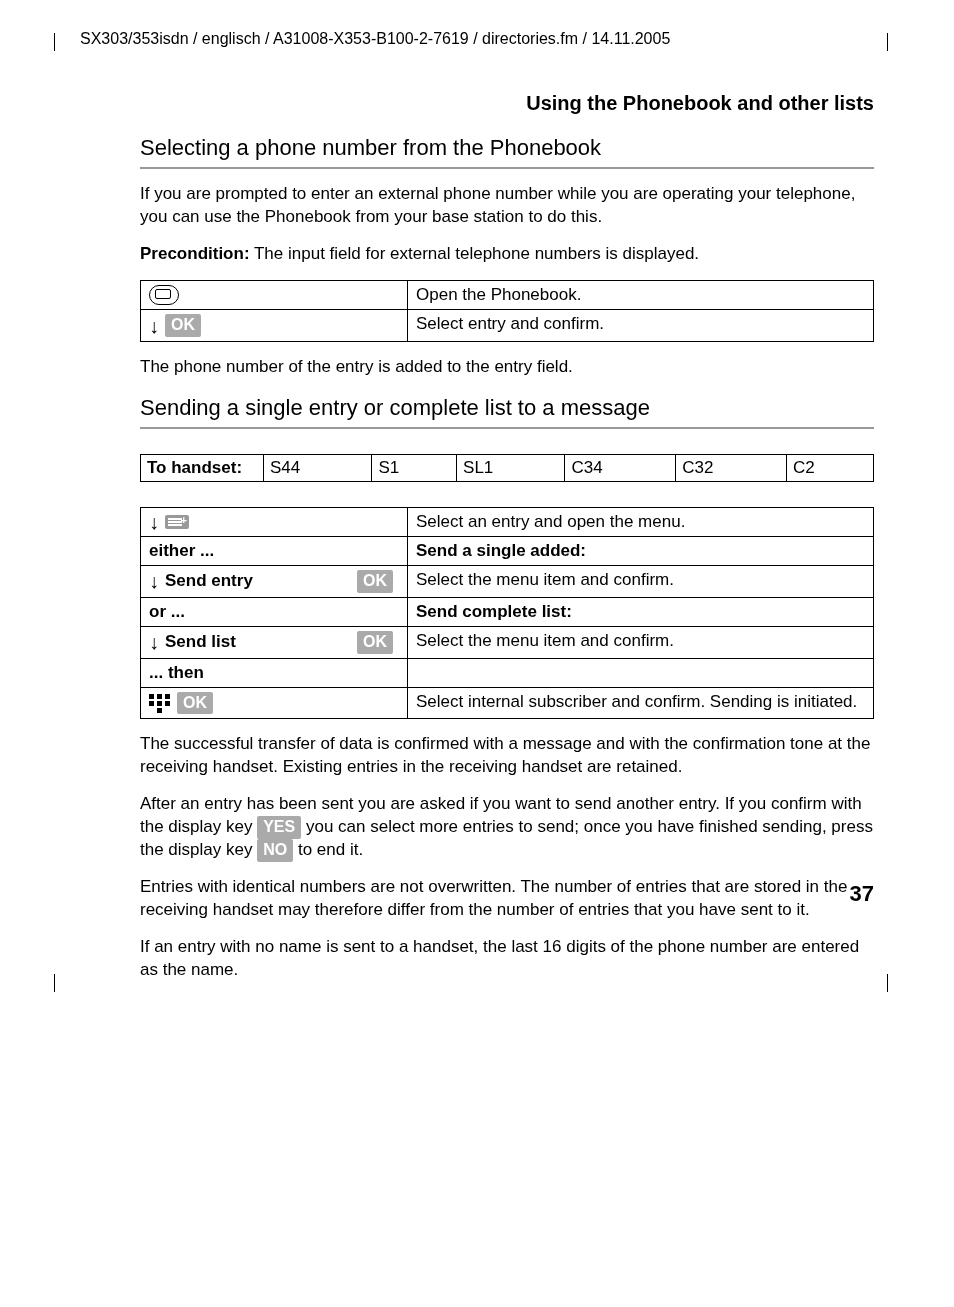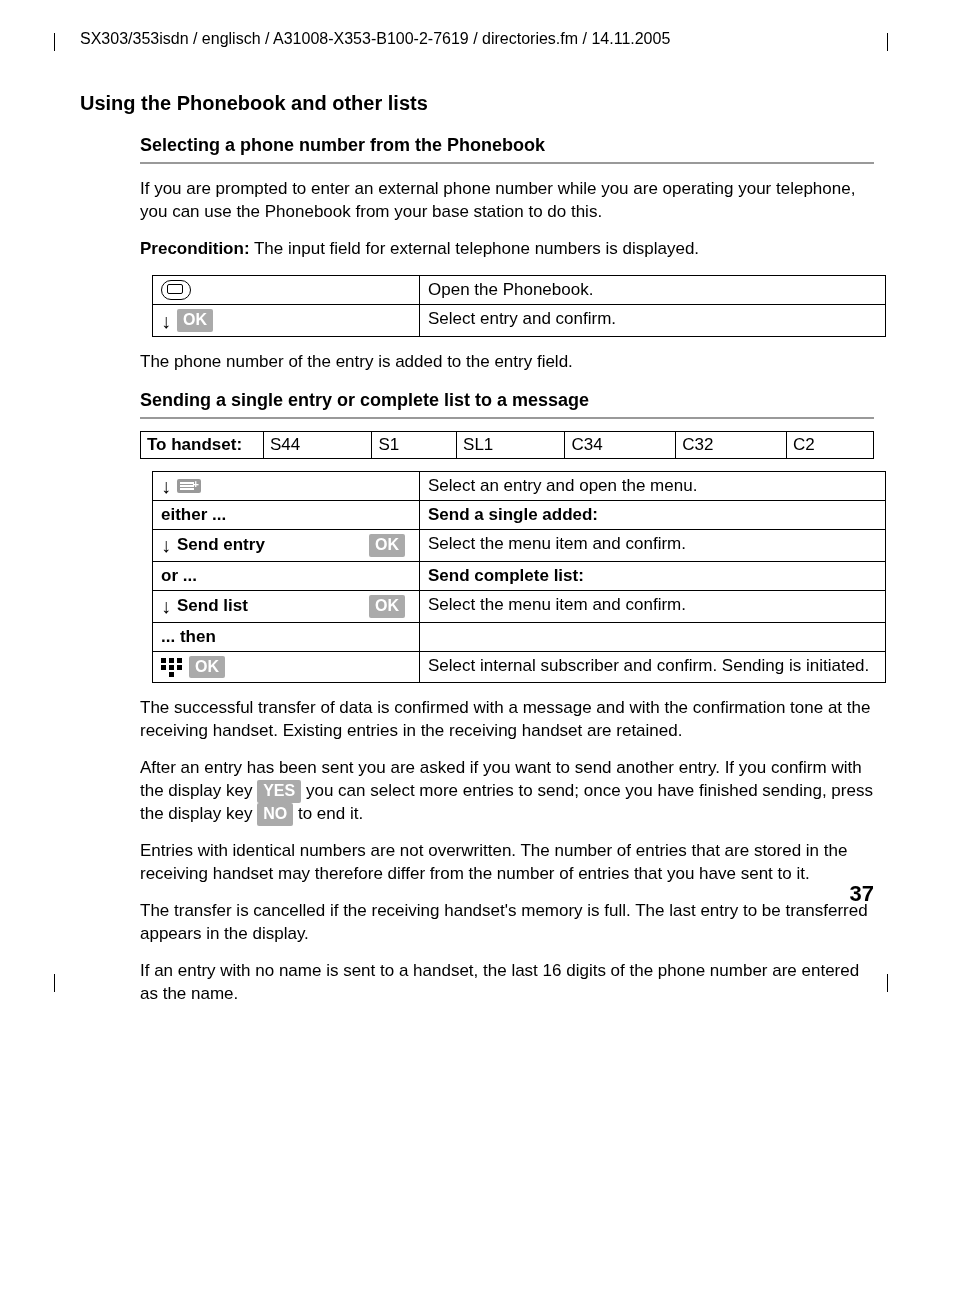--- a/index.html
+++ b/index.html
@@ -17,64 +17,65 @@
     padding: 28px 60px 28px 60px;
   }
 
   .header-path {
     font-size: 16px;
     margin: 0 20px 0 20px;
     padding-top: 2px;
     color: #000;
   }
   .section-title {
+    text-align: right;
     font-weight: bold;
     font-size: 20px;
     margin: 44px 20px 20px 20px;
   }
   .content {
     margin: 0 20px 0 80px;
   }
   h3.subheading {
-    font-size: 18px;
-    font-weight: bold;
+    font-size: 22px;
+    font-weight: normal;
     margin: 16px 0 2px 0;
   }
   .rule {
     border: none;
     border-top: 2.5px solid #999;
     margin: 6px 0 10px 0;
   }
   p.body {
     font-size: 17px;
     line-height: 1.35;
     margin: 14px 0;
   }
   .pre-label { font-weight: bold; }
 
   table.proc {
     border-collapse: collapse;
     width: 100%;
-    margin: 8px 12px;
+    margin: 8px 0;
   }
   table.proc td {
     border: 1.2px solid #000;
     padding: 4px 8px;
     font-size: 17px;
     vertical-align: top;
   }
   table.proc td.left {
     width: 250px;
   }
   .bold { font-weight: bold; }
 
   table.handset {
     border-collapse: collapse;
     width: 100%;
-    margin: 12px 0;
+    margin: 25px 0;
   }
   table.handset td {
     border: 1.2px solid #000;
     padding: 3px 6px;
     font-size: 17px;
   }
 
   .icon-btn {
     display: inline-flex;
     align-items: center;
@@ -275,19 +276,18 @@
       </tr>
     </tbody>
       </table>
 
     <p class="body">The successful transfer of data is confirmed with a message and with the confirmation tone at the receiving handset. Existing entries in the receiving handset are retained.</p>
 
     <p class="body">
       <span>After an entry has been sent you are asked if you want to send another entry. If you confirm with the display key </span><span class="yes-key">YES</span><span> you can select more entries to send; once you have finished sending, press the display key </span><span class="no-key">NO</span><span> to end it.</span>
     </p>
     <p class="body">Entries with identical numbers are not overwritten. The number of entries that are stored in the receiving handset may therefore differ from the number of entries that you have sent to it.</p>
-    <p class="body">The transfer is cancelled if the receiving handset's memory is full. The last entry to be transferred appears in the display.</p>
     <p class="body">If an entry with no name is sent to a handset, the last 16 digits of the phone number are entered as the name.</p>
 
   </div>
 
   <div class="page-num">37</div>
 </div>
 
 </body></html>

